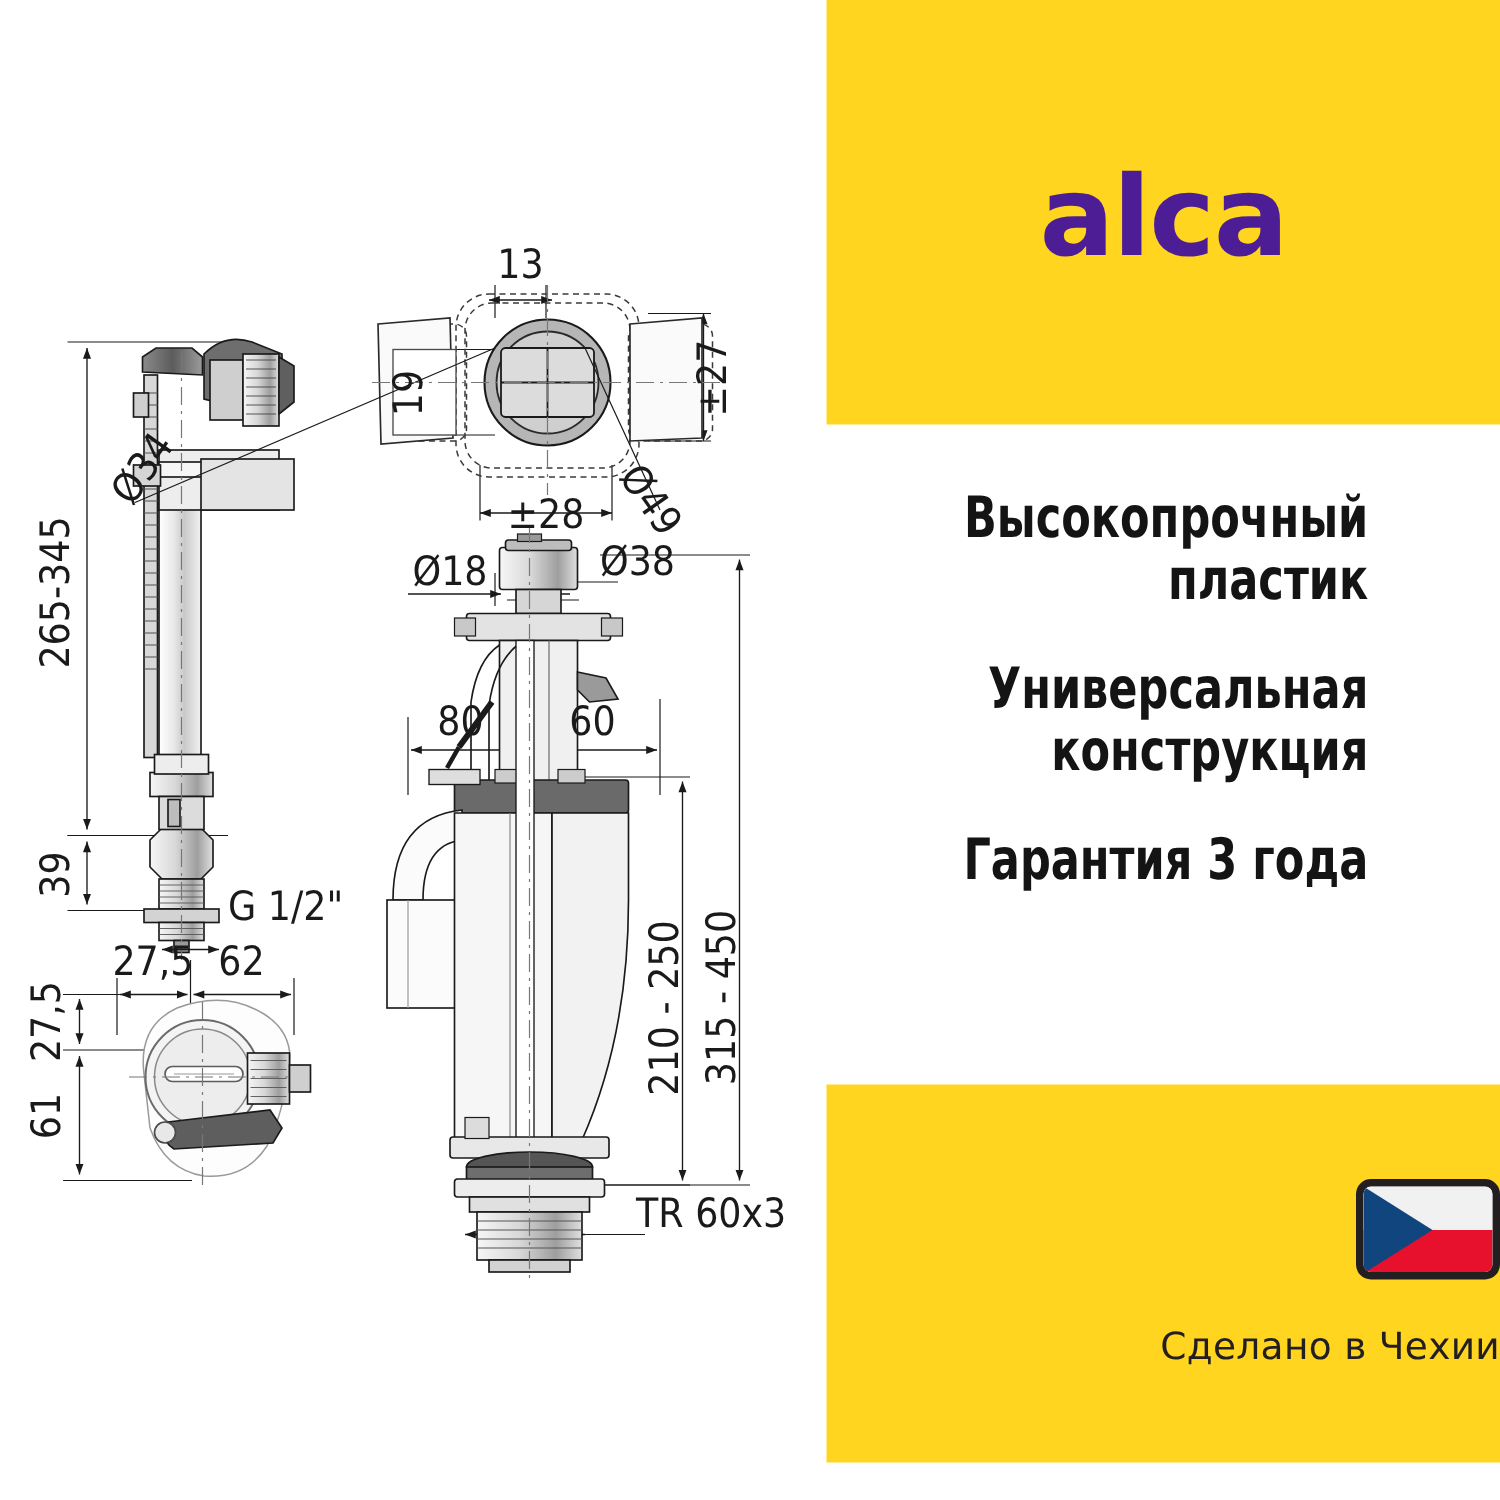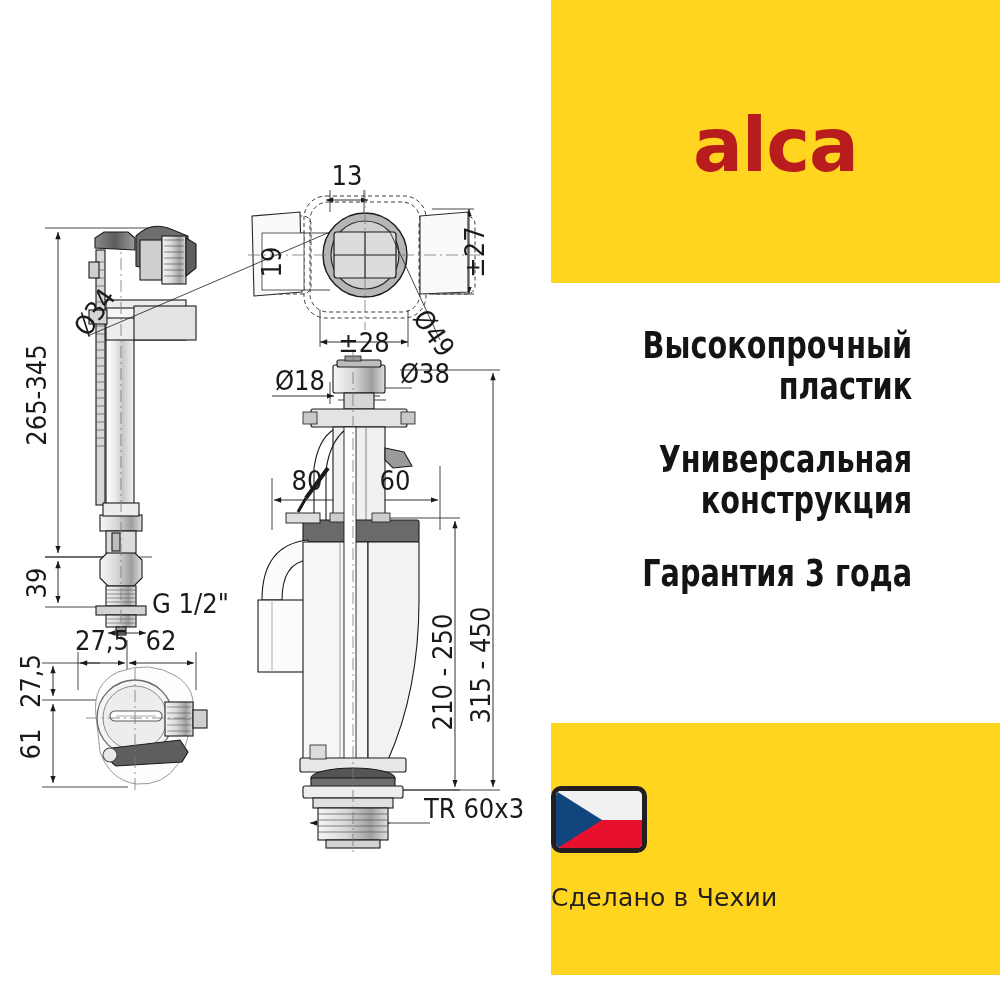--- a/index.html
+++ b/index.html
@@ -32,36 +32,36 @@
     height: 100%;
     display: flex;
     align-items: center;
     justify-content: center;
   }
   .logo-text {
     font-family: "DejaVu Sans", sans-serif;
     font-size: 74px;
     font-weight: 700;
     letter-spacing: -1px;
-    color: #b91c1c;
+    color: #4c1d95;
     line-height: 1;
     margin-top: 6px;
     text-align: center;
   }
 
   .panel-origin {
     position: absolute;
     left: 551px;
     top: 723px;
     width: 449px;
     height: 252px;
     background: #FFD520;
     display: flex;
     flex-direction: column;
-    align-items: flex-start;
+    align-items: flex-end;
     justify-content: center;
   }
   .flag {
     width: 96px;
     height: 67px;
     border: 5px solid #231F20;
     border-radius: 10px;
     position: relative;
     overflow: hidden;
     box-sizing: border-box;

